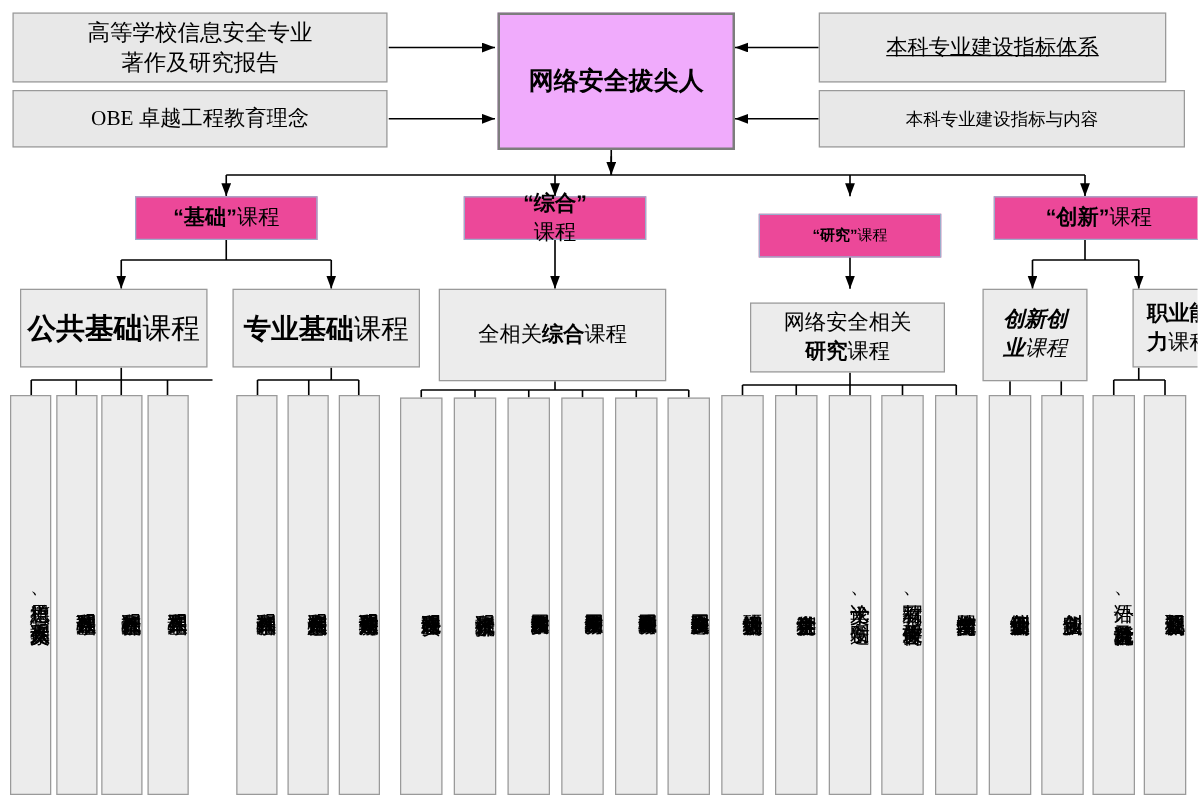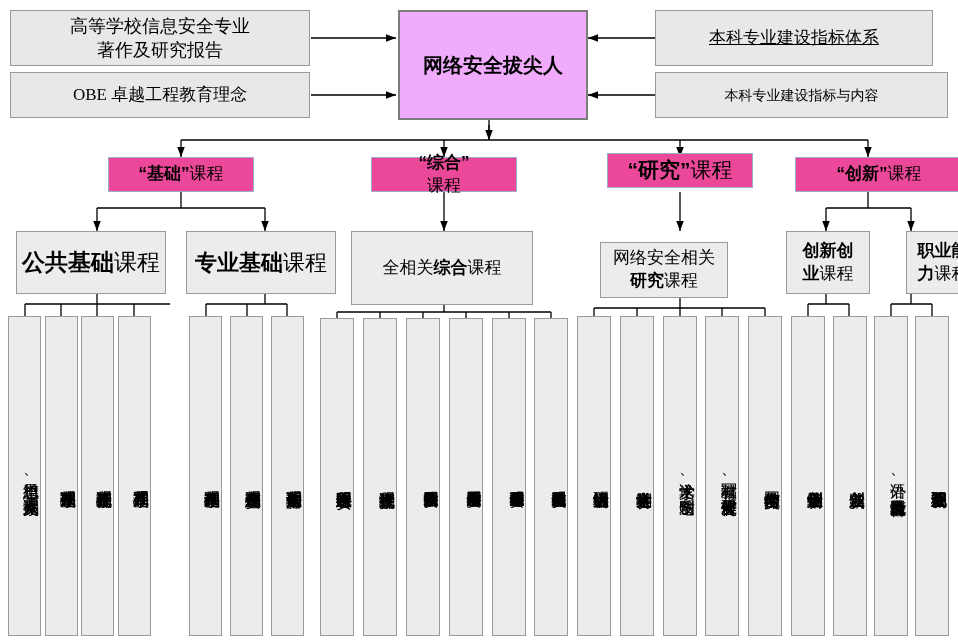--- a/index.html
+++ b/index.html
@@ -167,21 +167,21 @@
 </div>
 
 <div class="box blue" style="left:108px;top:157px;width:146px;height:35px;font-size:17px;">
   <span class="b">“基础”</span>
     <span>课程</span>
 </div>
 <div class="box blue" style="left:371px;top:157px;width:146px;height:35px;font-size:17px;flex-direction:column;">
   <span class="b">“综合”</span>
     <span>课程</span>
 </div>
-<div class="box blue" style="left:607px;top:153px;width:146px;height:35px;font-size:21px;">
+<div class="box blue" style="left:607px;top:171px;width:146px;height:35px;font-size:12px;">
   <span class="b">“研究”</span>
     <span>课程</span>
 </div>
 <div class="box blue" style="left:795px;top:157px;width:168px;height:35px;font-size:17px;">
   <span class="b">“创新”</span>
     <span>课程</span>
 </div>
 
 <div class="box plain" style="left:16px;top:231px;width:150px;height:63px;font-size:23px;">
   <div><span class="b">公共基础</span><span>课程</span></div>
@@ -190,28 +190,28 @@
 <div class="box plain" style="left:186px;top:231px;width:150px;height:63px;font-size:22px;">
   <div><span class="b">专业基础</span><span>课程</span></div>
 </div>
 
 <div class="box plain" style="left:351px;top:231px;width:182px;height:74px;font-size:17px;">
   <div>
     <div><span>全相关</span><span class="b">综合</span><span>课程</span></div>
   </div>
 </div>
 
-<div class="box plain" style="left:600px;top:242px;width:128px;height:56px;font-size:17px;">
+<div class="box plain" style="left:600px;top:242px;width:156px;height:56px;font-size:17px;">
   <div>
     <div>网络安全相关</div>
     <div><span class="b">研究</span><span>课程</span></div>
   </div>
 </div>
 
-<div class="box plain" style="left:786px;top:231px;width:84px;height:63px;font-size:17px;">
+<div class="box plain" style="left:786px;top:231px;width:84px;height:74px;font-size:17px;font-style:italic;">
   <div>
     <div class="b">创新创</div>
     <div><span class="b">业</span><span>课程</span></div>
   </div>
 </div>
 
 <div class="box plain" style="left:874px;top:231px;width:74px;height:63px;font-size:17px;margin-left:32px;">
   <div>
     <div class="b">职业能</div>
     <div><span class="b">力</span><span>课程</span></div>

